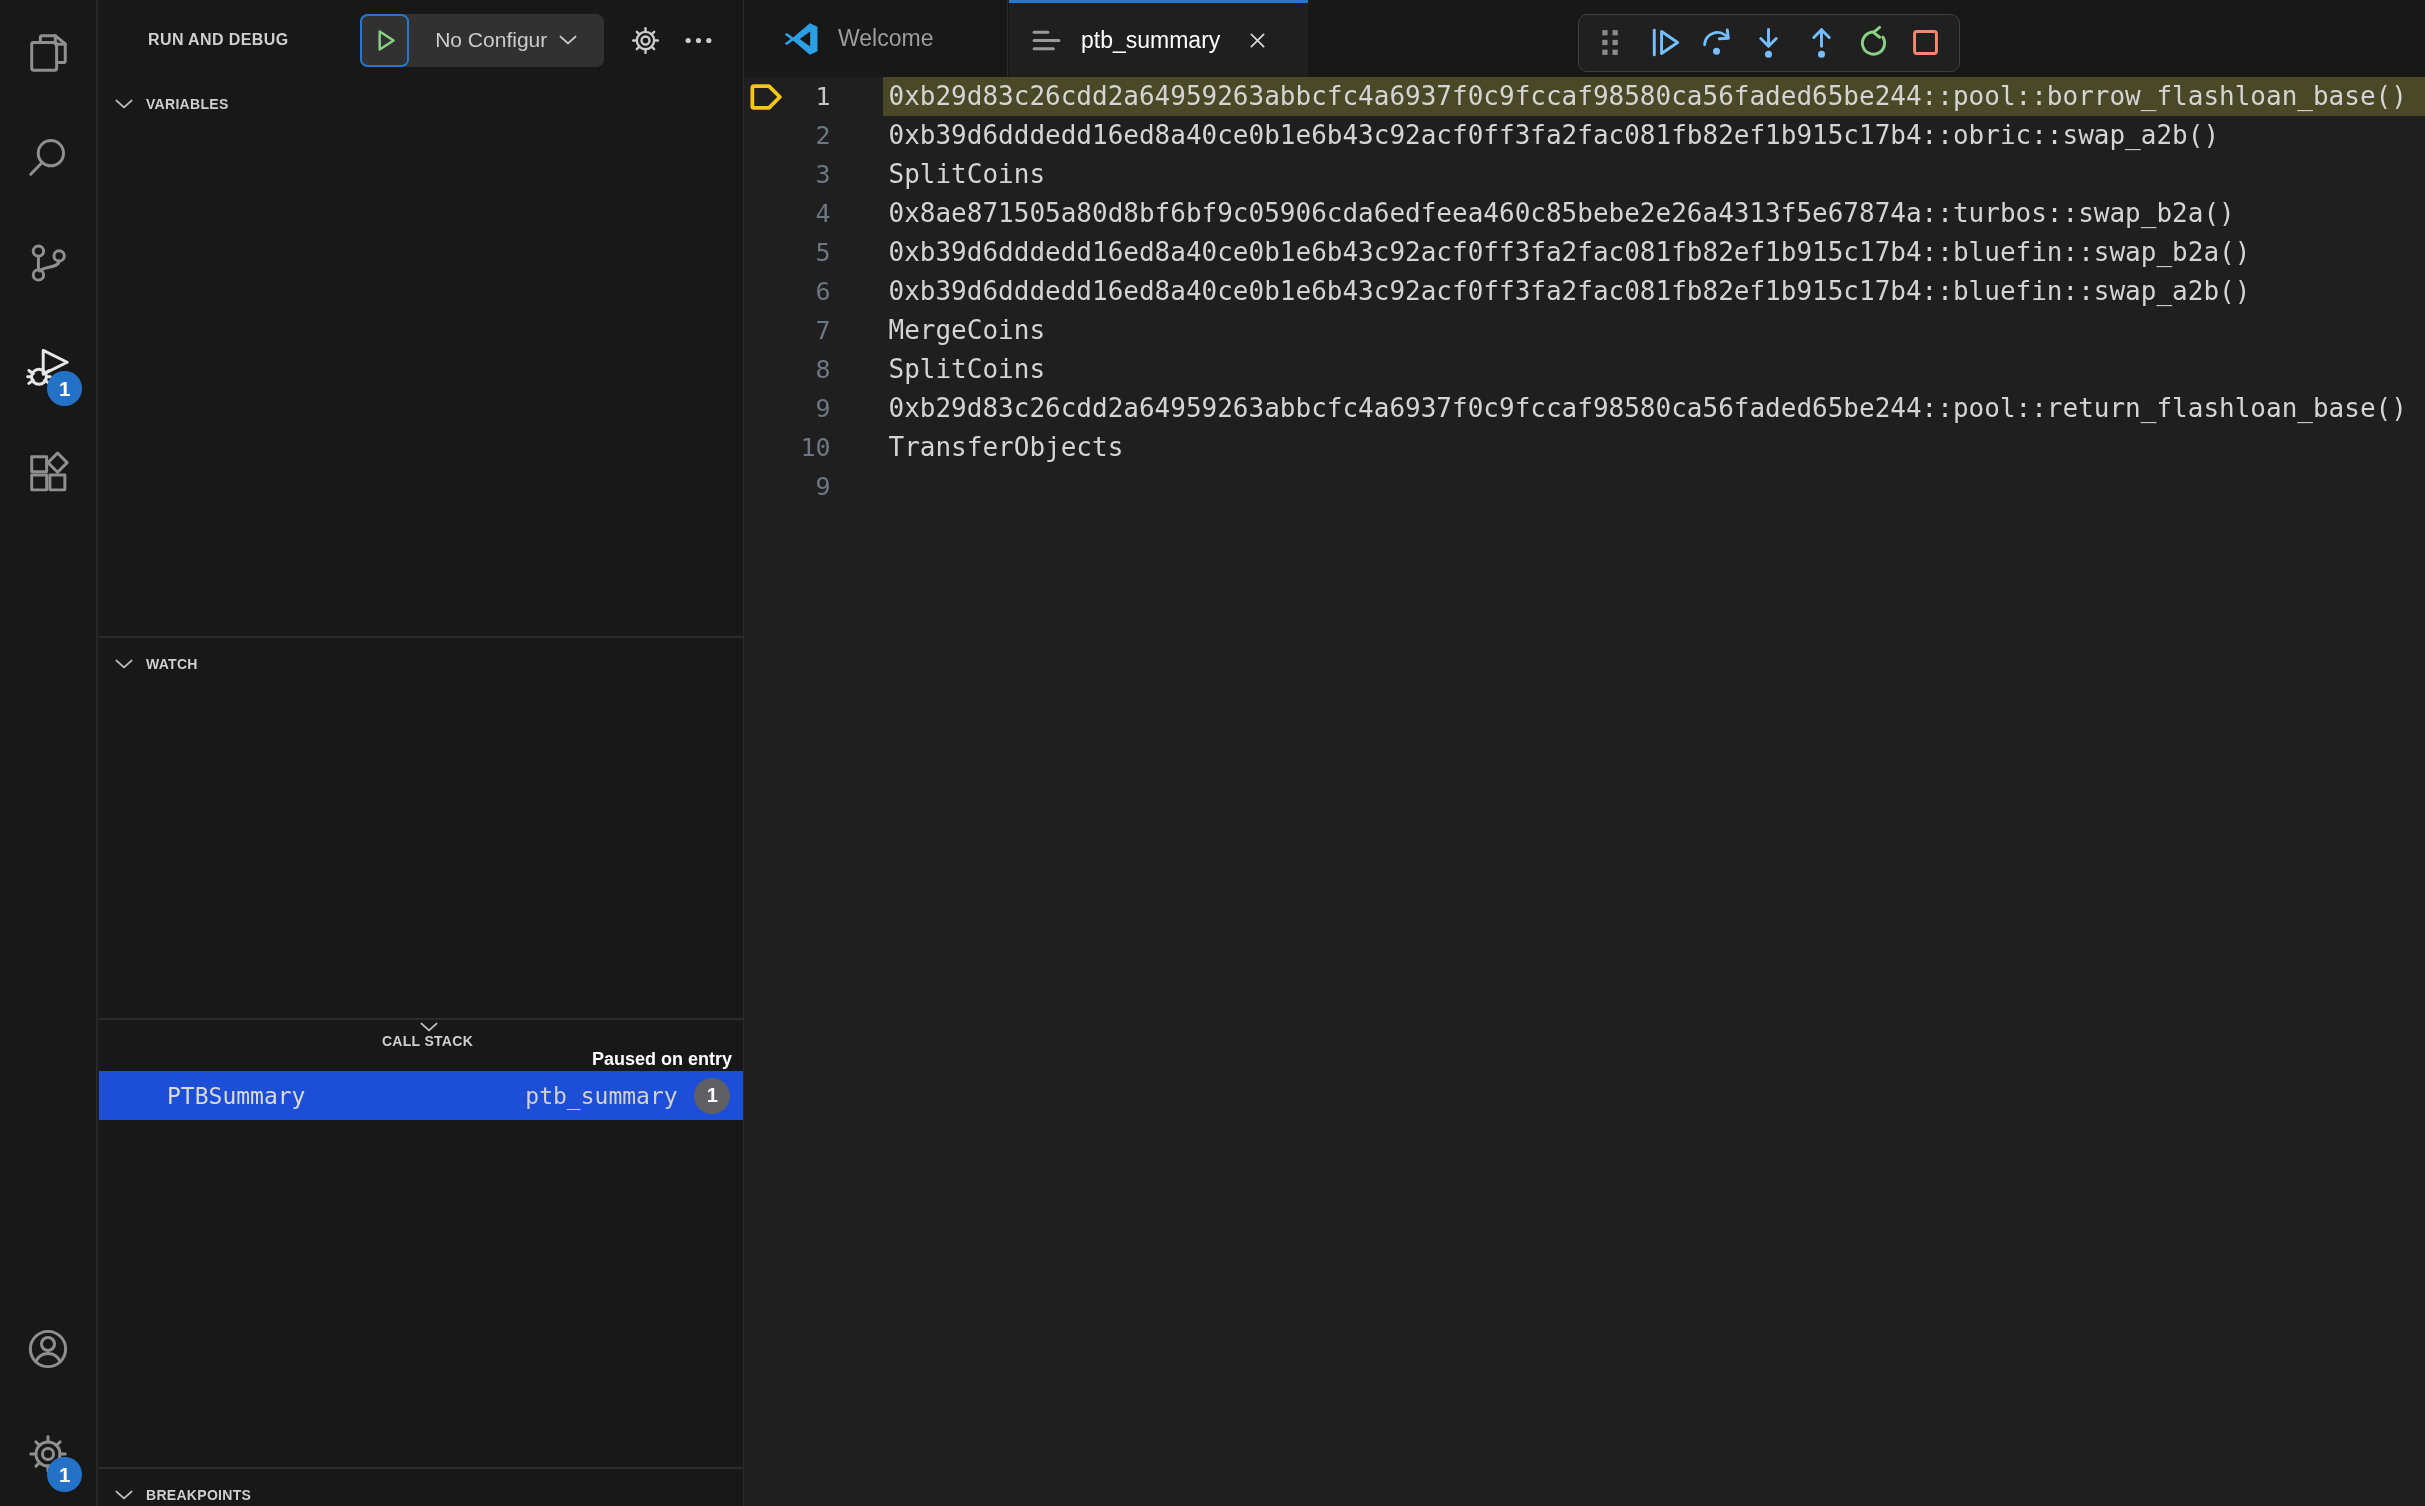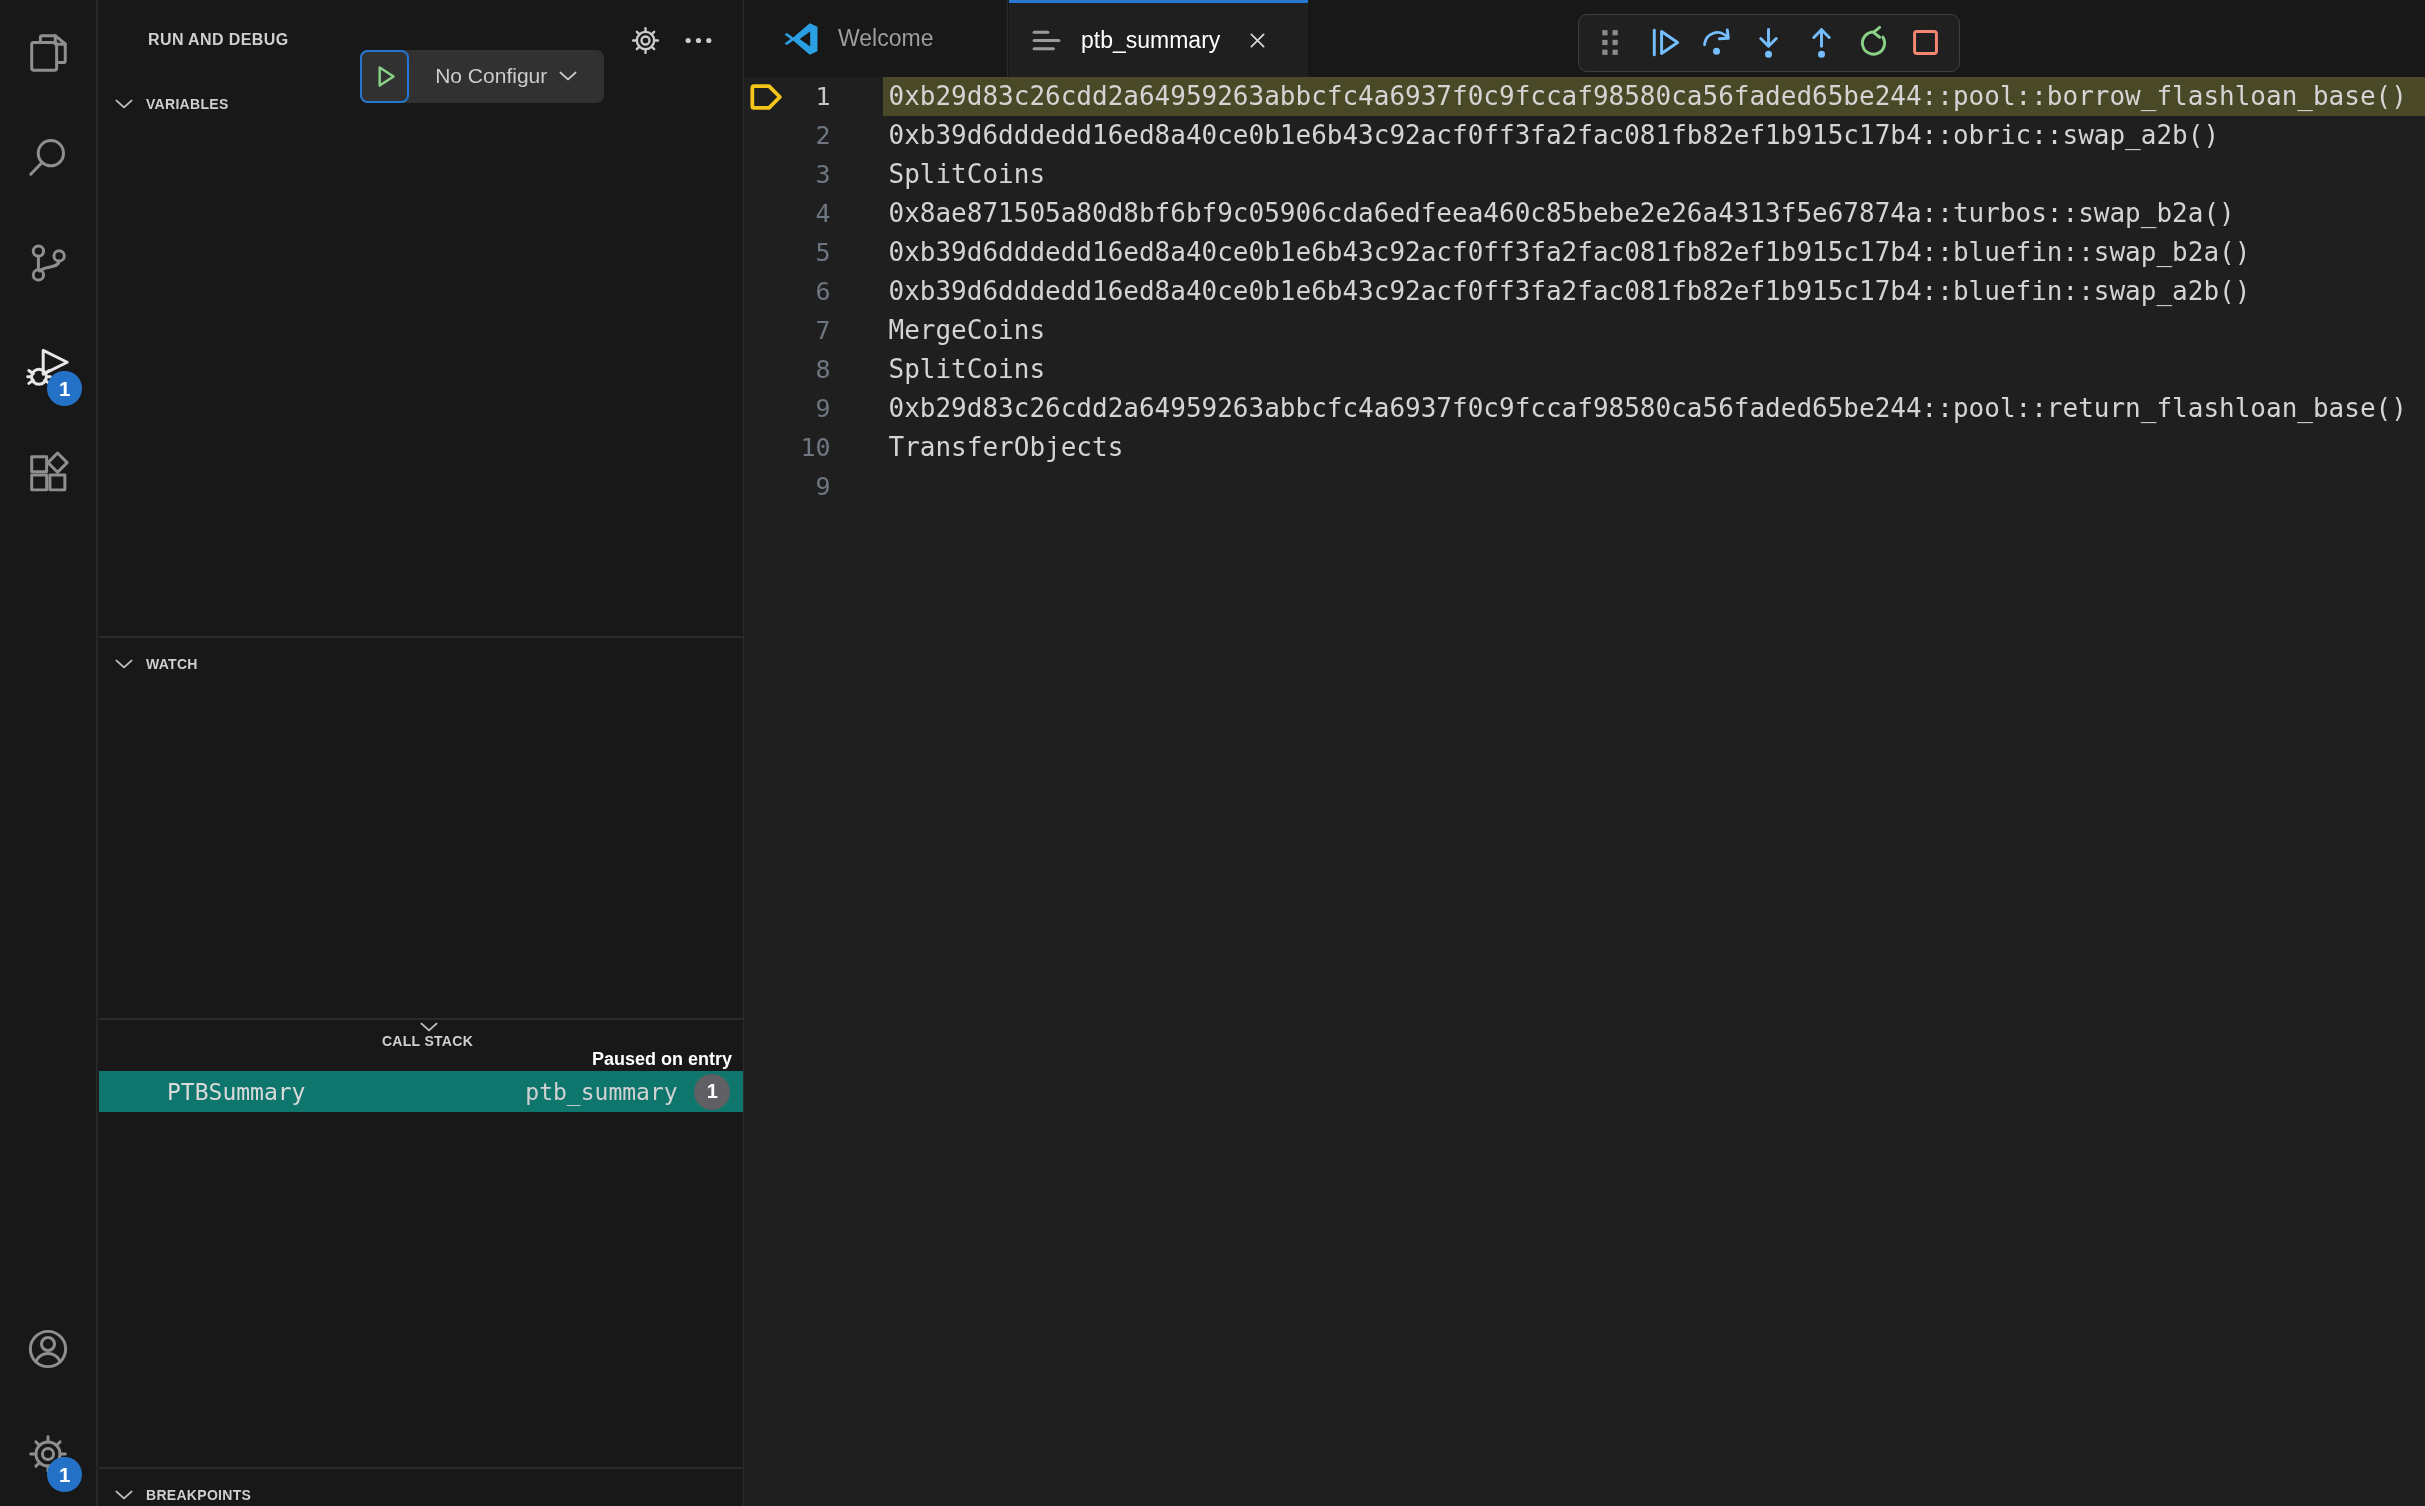--- a/index.html
+++ b/index.html
@@ -17,43 +17,43 @@
   .ab-badge { position:absolute; right:13.7px; bottom:13.7px; min-width:35px; height:35px; padding:0 4.6px;
     border-radius:17.4px; background:#2472c8; color:#fff; font-size:20.5px; font-weight:700;
     display:flex; align-items:center; justify-content:center; }
 
   
   .sidebar { position:absolute; left:99px; top:0; width:645px; height:100%; background:#181818; }
   .sidebar-header { position:relative; height:80px; }
   .sidebar-title { position:absolute; left:49px; top:0; height:80px; line-height:80px;
     font-size:16px; font-weight:700; color:#cfcfcf; letter-spacing:0.4px; white-space:nowrap; }
   .config-bar { position:absolute; left:261px; top:13.7px; width:244px; height:53px;
-    background:#313131; border-radius:7.6px; display:flex;margin-top:36px; }
+    background:#313131; border-radius:7.6px; display:flex; }
   .start-btn { width:49px; height:53px; border:2.3px solid #2576d0; border-radius:7.6px;
     display:flex; align-items:center; justify-content:center; cursor:pointer; }
   .start-btn svg { width:29px; height:29px; fill:none; stroke:#89d185; stroke-width:2; stroke-linejoin:round; }
   .config-select { flex:1; display:flex; align-items:center; justify-content:center; gap:10.6px;
     color:#cccccc; font-size:21px; cursor:pointer; white-space:nowrap; overflow:hidden; }
   .chev { width:20px; height:12px; }
   .chev polyline { fill:none; stroke:#cccccc; stroke-width:2.6; stroke-linecap:round; stroke-linejoin:round; }
   .hdr-icon { position:absolute; top:0; height:80px; width:46px; display:flex; align-items:center; justify-content:center; cursor:pointer; }
   .hdr-icon svg { width:33px; height:33px; stroke:#cccccc; fill:none; stroke-width:1.7; stroke-linecap:round; }
   .hdr-gear { left:523px; }
   .hdr-more { left:576px; }
   .hdr-more svg circle { fill:#cccccc; stroke:none; }
 
   .section-sep { position:absolute; left:0; width:100%; height:1.5px; background:#2b2b2b; }
   .section-header { position:absolute; left:0; width:100%; height:50px; display:flex; align-items:center; cursor:pointer; }
   .section-header .chev { margin-left:15px; }
   .section-header .chev polyline { stroke:#bdbdbd; }
   .section-label { margin-left:12px; font-size:14px; font-weight:700; color:#cfcfcf; letter-spacing:0.3px; }
   .section-hint { margin-left:auto; margin-right:12px; font-size:18px; font-weight:700; color:#ffffff; }
 
-  .callstack-row { position:absolute; top:1071px; left:0; width:100%; height:41px;
-    background:#0f766e; display:flex; align-items:center; cursor:pointer;gap:44px; }
+  .callstack-row { position:absolute; top:1071px; left:0; width:100%; height:49px;
+    background:#1d4ed8; display:flex; align-items:center; cursor:pointer;gap:44px; }
   .frame-name { margin-left:68px; font-family:"DejaVu Sans Mono", monospace; font-size:23px; color:#dadada; }
   .frame-right { margin-left:auto; display:flex; align-items:center; gap:16.7px; margin-right:13.7px; }
   .frame-file { font-family:"DejaVu Sans Mono", monospace; font-size:23px; color:#d2d2d2; }
   .frame-badge { width:36px; height:36px; border-radius:50%; background:#5f5f64; color:#fff;
     font-size:20px; font-weight:600; display:flex; align-items:center; justify-content:center; }
 
   
   .editor { position:absolute; left:743px; top:0; right:0; bottom:0;
     background:#1f1f1f; border-left:1.5px solid #2b2b2b; }
   .tabstrip { position:absolute; left:1.5px; top:0; right:0; height:77px; background:#181818; }

